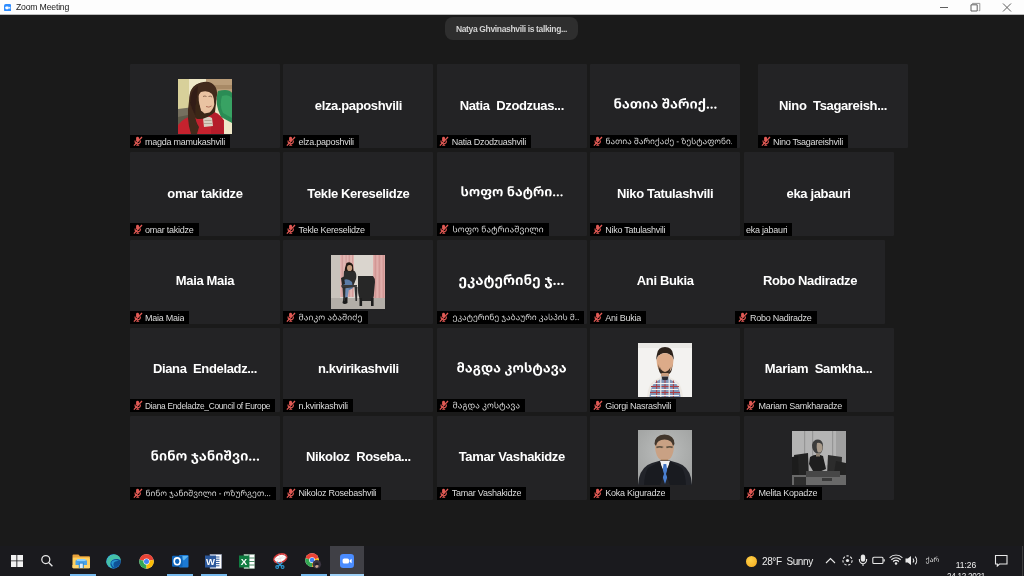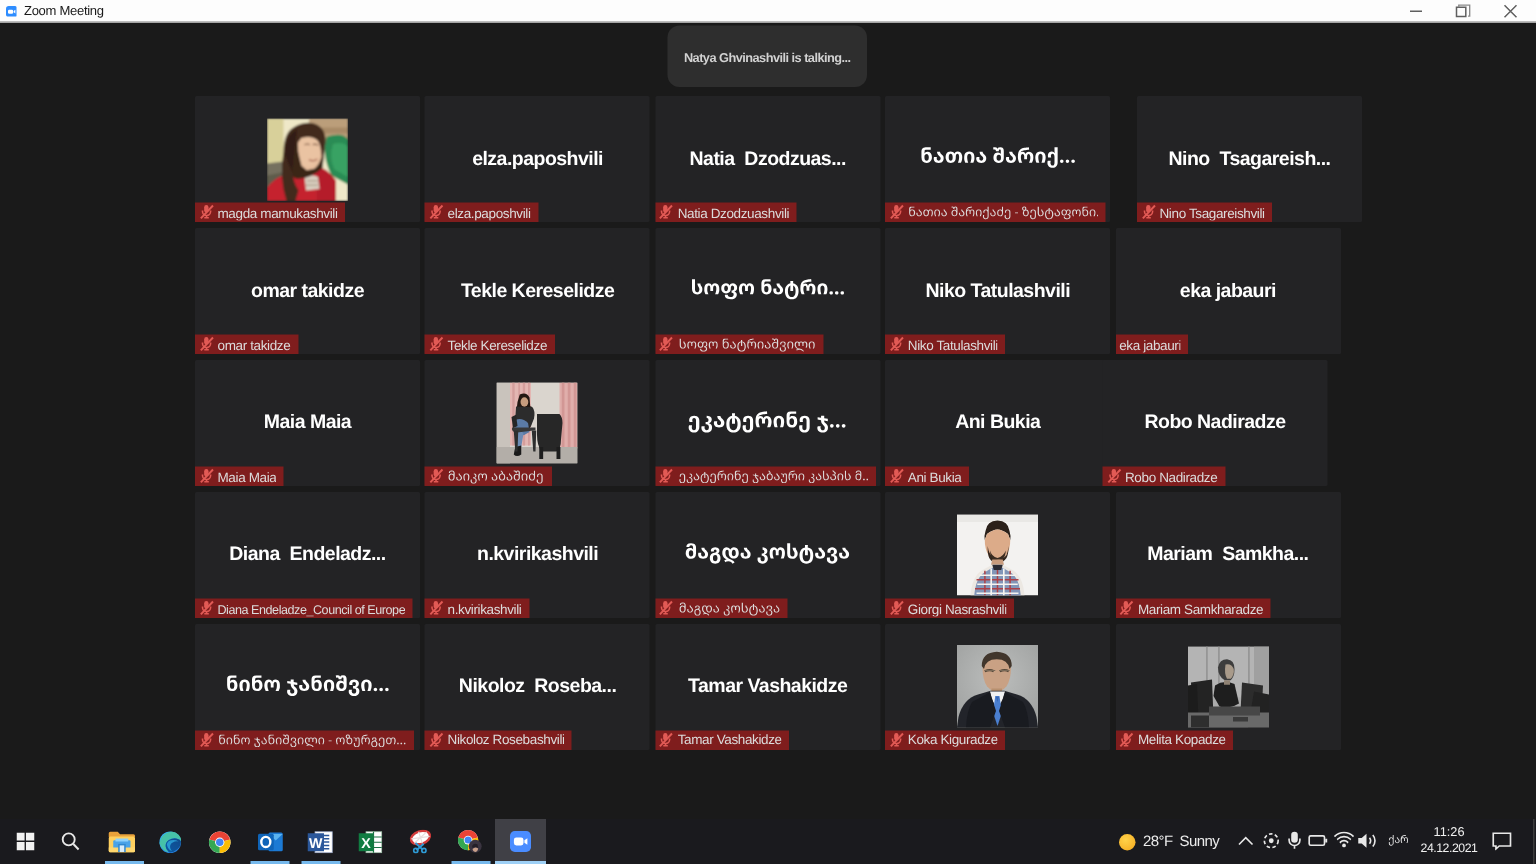--- a/index.html
+++ b/index.html
@@ -3,44 +3,44 @@
 <style>
 * { margin:0; padding:0; box-sizing:border-box; }
 html,body { width:1024px; height:576px; overflow:hidden; background:#000; }
 body { font-family:"Liberation Sans", sans-serif; }
 #screen { position:relative; width:1024px; height:576px; background:#1a1a1a; }
 #titlebar { position:absolute; left:0; top:0; width:1024px; height:15px; background:#fdfdfd; border-bottom:1px solid #bdbdbd; }
 #titlebar .tic { position:absolute; left:3.5px; top:3.5px; }
 #titlebar .tt { position:absolute; left:16px; top:1.5px; font-size:8.7px; letter-spacing:-0.2px; color:#1a1a1a; }
 .winb { position:absolute; right:0; top:0; }
 #main { position:absolute; left:0; top:15px; width:1024px; height:531px; background:#1a1a1a; }
-#toast { position:absolute; left:445px; top:17px; width:133px; height:41px; background:#2e2e2e; border-radius:8px;
+#toast { position:absolute; left:445px; top:17px; width:133px; height:23px; background:#2e2e2e; border-radius:8px;
   display:flex; align-items:center; justify-content:center; color:#d2d2d2; font-size:8.5px; font-weight:bold; letter-spacing:-0.35px;}
 .tile { position:absolute; width:150.0px; height:84.4px; background:#232325; border-radius:1px; }
 .cn { position:absolute; left:0; right:0; top:0; bottom:0; padding-bottom:2px; display:flex; align-items:center; justify-content:center;
   color:#fff; font-size:13px; font-weight:bold; letter-spacing:-0.35px; white-space:pre; }
 .cs { position:absolute; left:0; right:0; top:0; bottom:0; padding-bottom:2px; display:flex; align-items:center; justify-content:center; }
 .ph { position:absolute; left:0; right:0; top:0; bottom:0; display:flex; align-items:center; justify-content:center; }
-.chip { position:absolute; left:0; bottom:0; height:13px; background:#7f1d1d; display:flex; align-items:center; padding:0 5px 0 2.5px; gap:2.5px; overflow:hidden; }
+.chip { position:absolute; left:0; bottom:0; height:13px; background:#000000; display:flex; align-items:center; padding:0 5px 0 2.5px; gap:2.5px; overflow:hidden; }
 .lt { color:#dcdcdc; font-size:9px; letter-spacing:-0.25px; white-space:nowrap; overflow:hidden; }
 .lt.sm { font-size:8.4px; letter-spacing:-0.3px; }
 .lt svg { display:block; }
 #taskbar { position:absolute; left:0; top:546px; width:1024px; height:30px; background:#1a1a1e; }
 .tbi { position:absolute; top:0; height:30px; display:flex; align-items:center; }
 .ul { position:absolute; bottom:0; height:2px; background:#76b9ed; }
 #zoombtn { position:absolute; left:330px; top:0; width:33.5px; height:30px; background:#404046; display:flex; align-items:center; justify-content:center; }
 #zoombtn .zul { position:absolute; left:0; bottom:0; width:33.5px; height:2.5px; background:#9ed0f6; }
 #wx { position:absolute; left:746px; top:0; height:30px; display:flex; align-items:center; gap:5px; }
 #wx .sun { width:11px; height:11px; border-radius:50%; background:radial-gradient(circle at 40% 35%, #ffd24a, #f5a81c); }
 #wx .wt { color:#ececec; font-size:10px; letter-spacing:-0.4px; }
 #tray { position:absolute; left:820px; top:0; width:100px; height:30px; }
 .traysvg { position:absolute; left:0; top:0; }
 #kbd { position:absolute; left:925px; top:9.5px; }
 #clock { position:absolute; left:936px; top:0; width:60px; height:30px; color:#f0f0f0; font-size:8.5px; text-align:center; }
-#clock .t1 { margin-top:3px; }
+#clock .t1 { margin-top:14px; }
 #clock .t2 { margin-top:1.5px; letter-spacing:-0.3px; font-size:8.2px; }
 #ac { position:absolute; left:994px; top:8px; }
 #edgebar { position:absolute; left:1021.5px; top:0; width:1px; height:30px; background:#3c3c3c; }
 </style></head>
 <body>
 <div id="screen">
   <div id="main"></div>
   <div id="titlebar">
     <div class="tic">
         <svg width="7.5" height="7.5" viewBox="0 0 9 9" xmlns="http://www.w3.org/2000/svg" style="display:block">

